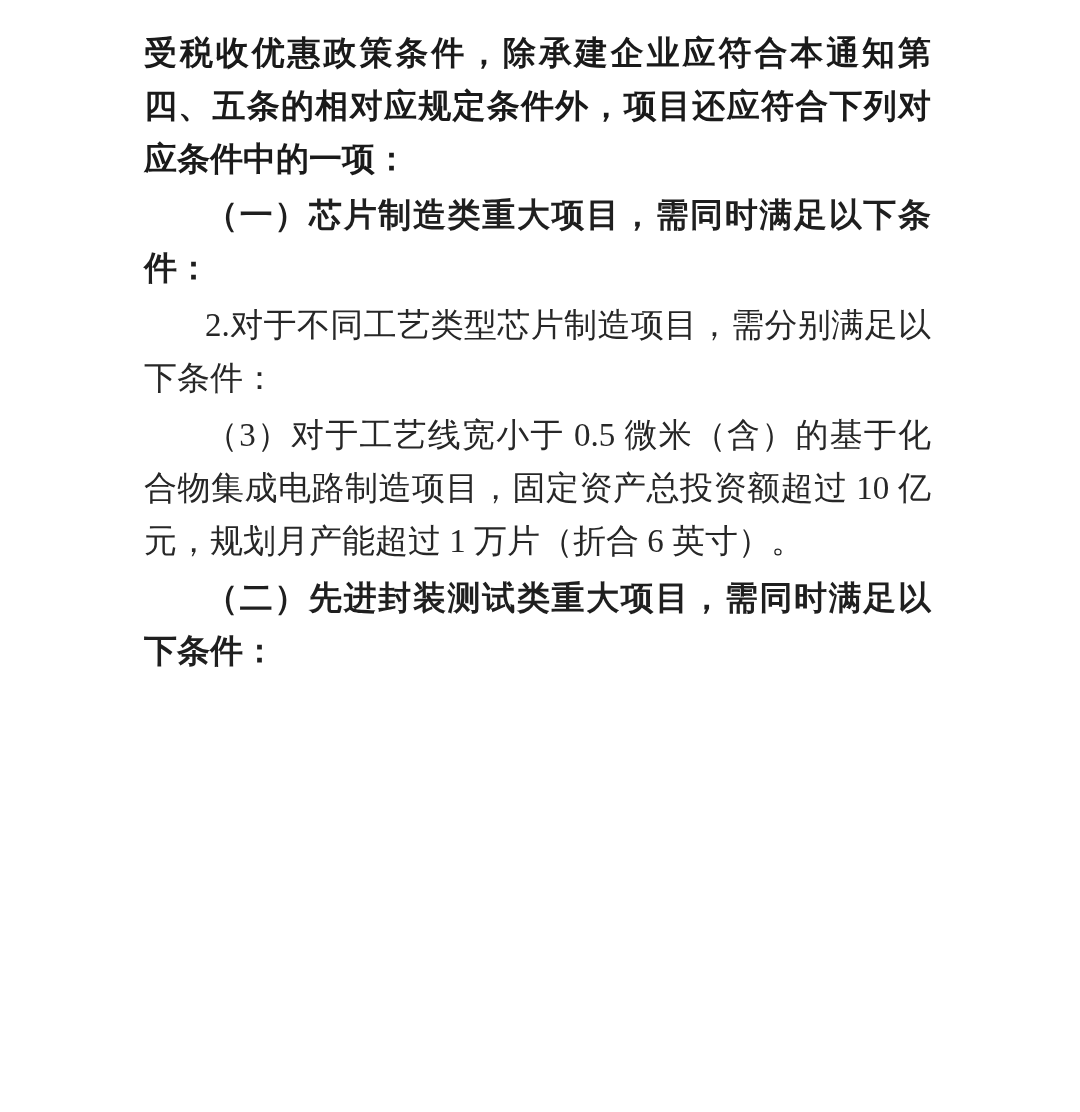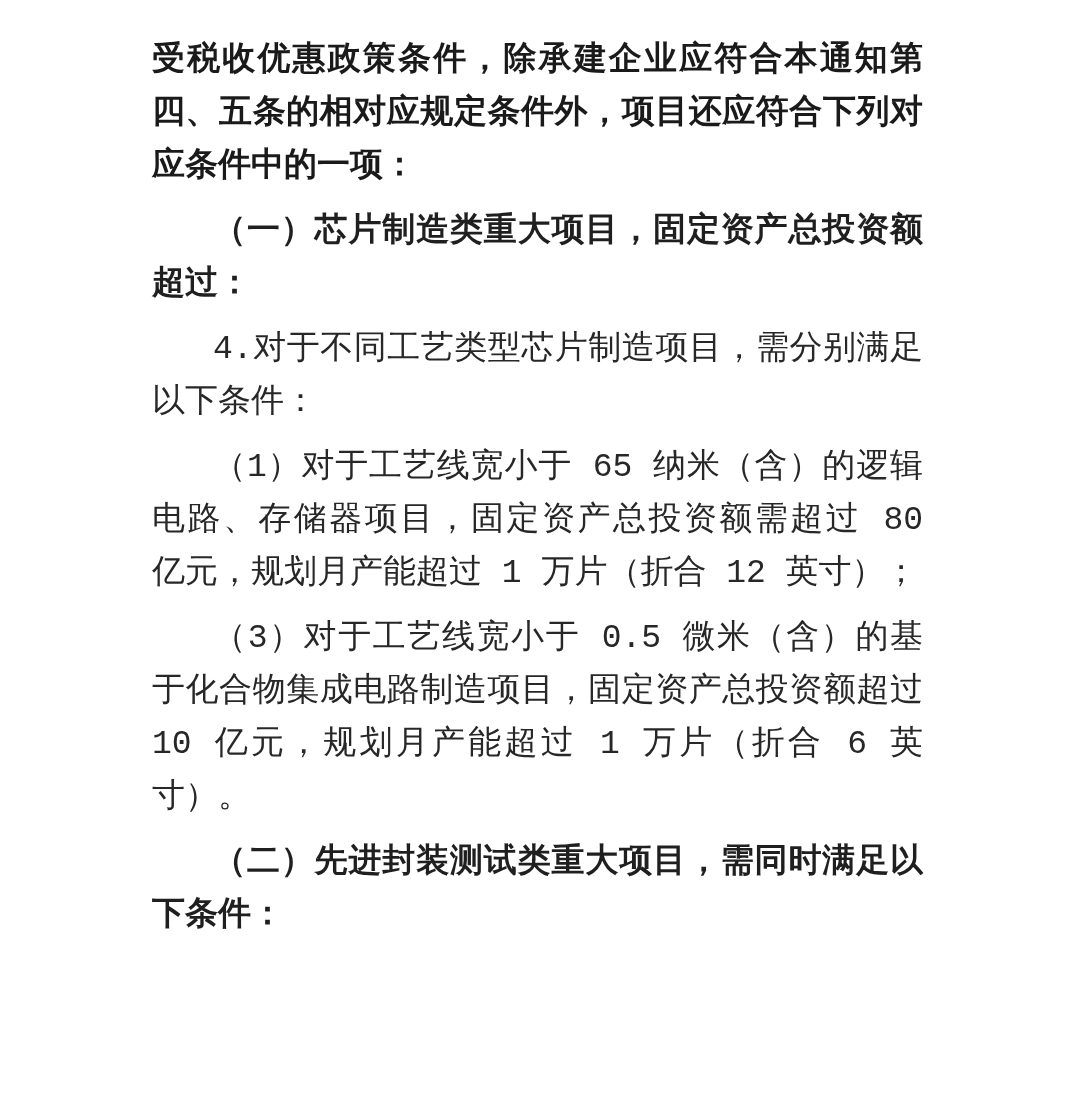--- a/index.html
+++ b/index.html
@@ -13,28 +13,27 @@
     overflow: hidden;
   }
   .page {
     box-sizing: border-box;
     width: 1080px;
     height: 1112px;
     background: #ffffff;
     padding: 22px 145px 20px 140px;
   }
   .doc p {
-    margin: 12px;
+    margin: 4px;
     padding: 0;
     font-size: 33px;
     line-height: 53px;
     text-align: justify;
     word-break: break-all;
     overflow-wrap: anywhere;
-    font-family: Liberation Mono, monospace;
   }
   
   .heiti {
     font-family: "Liberation Sans", sans-serif;
     font-weight: 700;
     color: #1a1a1a;
   }
   
   .kaiti {
     font-family: "Liberation Serif", serif;
@@ -49,20 +48,19 @@
   .indent {
     text-indent: 1.85em;
   }
 </style>
 </head>
 <body>
 
 <main class="page">
   <div class="doc">
     <p class="heiti">受税收优惠政策条件，除承建企业应符合本通知第四、五条的相对应规定条件外，项目还应符合下列对应条件中的一项：</p>
-    <p class="kaiti-bold indent">（一）芯片制造类重大项目，固定资产总投资额超过：</p>
-    <p class="kaiti indent">4.对于不同工艺类型芯片制造项目，需分别满足以下条件：</p>
-    <p class="kaiti indent">（1）对于工艺线宽小于 65 纳米（含）的逻辑电路、存储器项目，固定资产总投资额需超过 80 亿元，规划月产能超过 1 万片（折合 12 英寸）；</p>
+    <p class="kaiti-bold indent">（一）芯片制造类重大项目，需同时满足以下条件：</p>
+    <p class="kaiti indent">2.对于不同工艺类型芯片制造项目，需分别满足以下条件：</p>
     <p class="kaiti indent">（3）对于工艺线宽小于 0.5 微米（含）的基于化合物集成电路制造项目，固定资产总投资额超过 10 亿元，规划月产能超过 1 万片（折合 6 英寸）。</p>
     <p class="kaiti-bold indent">（二）先进封装测试类重大项目，需同时满足以下条件：</p>
 
   </div>
 </main>
 
 </body></html>

